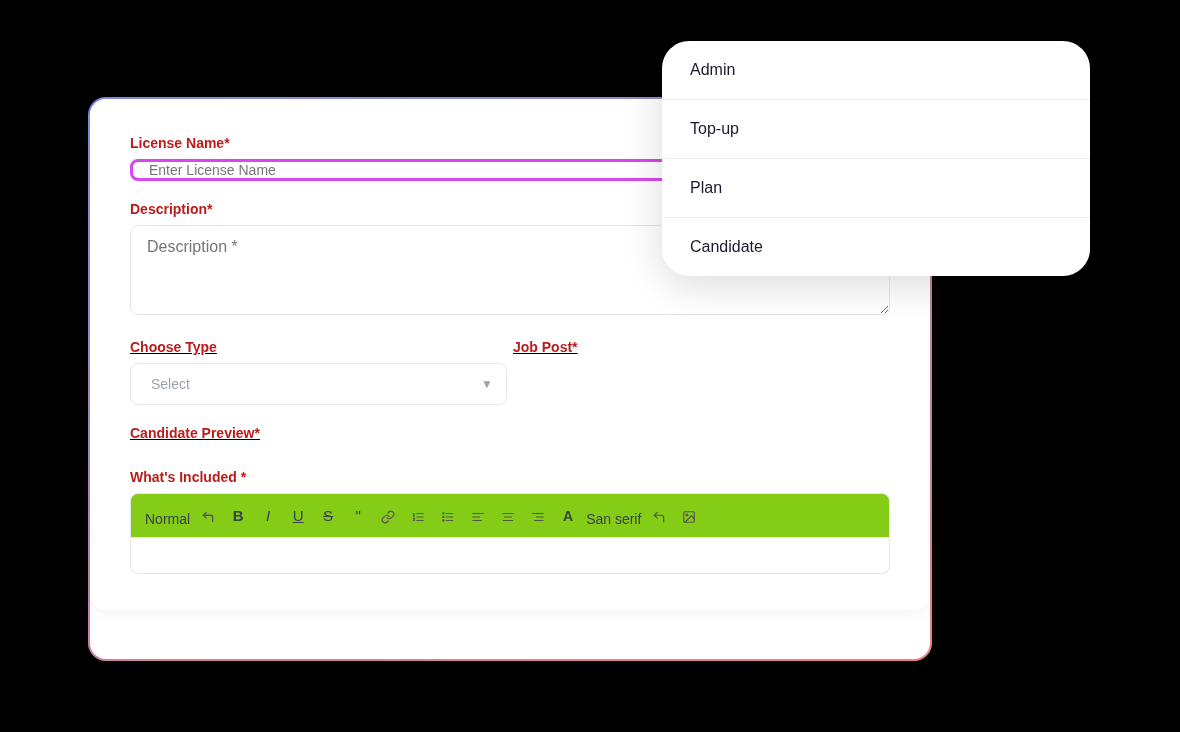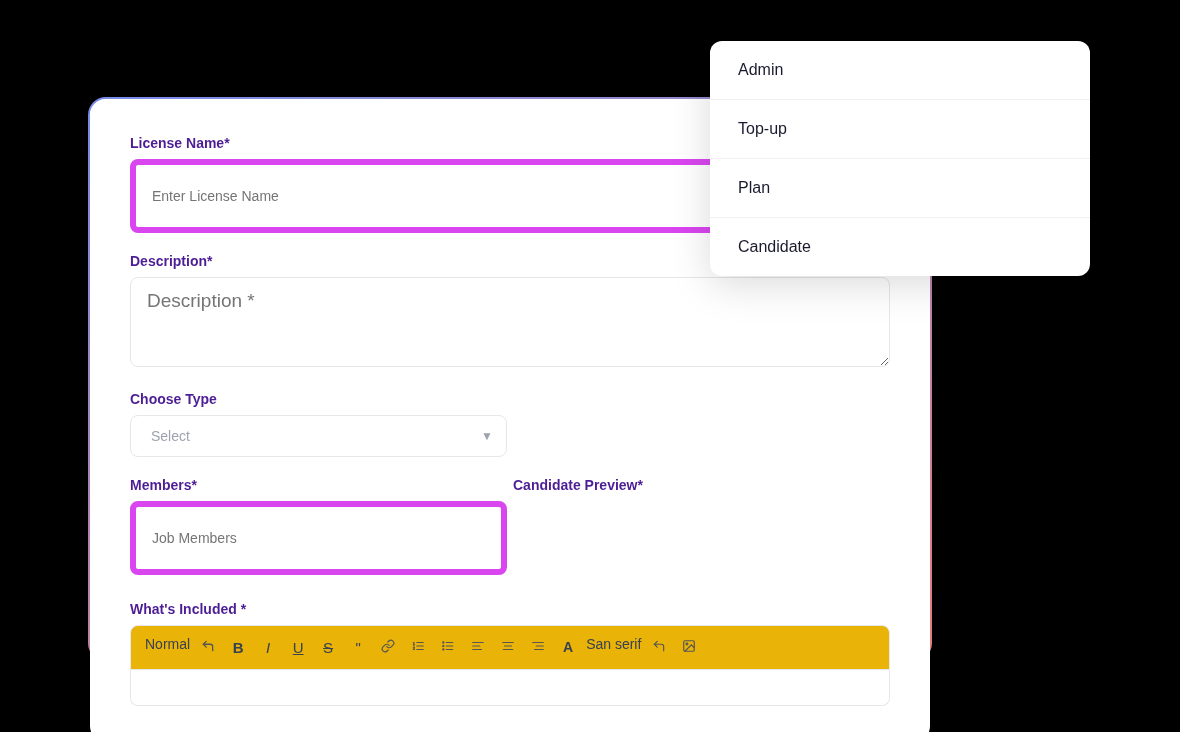--- a/index.html
+++ b/index.html
@@ -20,23 +20,23 @@
       position: relative;
       width: 1000px;
       height: 650px;
     }
 
     
     .dropdown-card {
       position: absolute;
       top: 0;
       right: 0;
-      width: 380px;
-      background: #fff;
-      border-radius: 12px;
+      width: 428px;
+      background: #fff;
+      border-radius: 27px;
       box-shadow: 0 8px 40px rgba(0,0,0,0.15);
       z-index: 3;
       overflow: hidden;
     }
 
     .dropdown-item {
       padding: 20px 28px;
       font-size: 16px;
       color: #1a1a2e;
       border-bottom: 1px solid #f0f0f0;
@@ -73,57 +73,58 @@
 
     .form-border-inner {
       background: #fff;
       border-radius: 16px;
       min-height: 560px;
     }
 
     .label {
       font-size: 14px;
       font-weight: 600;
-      color: #4c1d95;
+      color: #b91c1c;
       margin-bottom: 8px;
     }
 
     .form-group {
       margin-bottom: 20px;
     }
 
     .form-input {
       width: 100%;
-      padding: 23px 16px;
-      border: 6px solid #d946ef;
+      padding: 0 16px;
+      border: 3px solid #d946ef;
       border-radius: 8px;
       font-size: 14px;
       color: #9ca3af;
       outline: none;
       background: #fff;
     }
 
     .form-textarea {
       width: 100%;
       padding: 12px 16px;
       border: 1px solid #e5e7eb;
       border-radius: 8px;
-      font-size: 19px;
+      font-size: 16px;
       color: #9ca3af;
       outline: none;
       resize: vertical;
       min-height: 90px;
       background: #fff;
       font-family: inherit;
     }
 
     .row-two {
       display: grid;
       grid-template-columns: 1fr 1fr;
       gap: 6px;
+      text-decoration: underline;
     }
 
     .select-wrapper {
       position: relative;
     }
 
     .select-wrapper select {
       width: 100%;
       padding: 12px 20px;
       border: 1px solid #e5e7eb;
@@ -141,26 +142,26 @@
       right: 14px;
       top: 50%;
       transform: translateY(-50%);
       pointer-events: none;
       color: #9ca3af;
       font-size: 12px;
     }
 
     .toolbar {
       display: flex;
-      align-items: flex-start;
+      align-items: flex-end;
       gap: 6px;
       padding: 10px 14px;
       border: 1px solid #e5e7eb;
       border-radius: 8px 8px 0 0;
-      background: #eab308;
+      background: #84cc16;
       flex-wrap: nowrap;
       overflow-x: auto;
     }
 
     .toolbar-btn {
       background: none;
       border: none;
       cursor: pointer;
       font-size: 14px;
       color: #374151;
@@ -180,21 +181,21 @@
 
     .editor-area {
       border: 1px solid #e5e7eb;
       border-top: none;
       border-radius: 0 0 8px 8px;
       min-height: 36px;
       background: #fff;
     }
 
     .whats-included-section {
-      margin-top: 6px;
+      margin-top: 0;
     }
 
   </style>
 </head>
 <body>
 
 <div class="scene">
 
   <div class="form-border-wrap">
     <div class="form-border-inner"></div>
@@ -219,28 +220,25 @@
           <select>
             <option value="">Select</option>
             <option>Admin</option>
             <option>Plan</option>
             <option>Candidate</option>
           </select>
           <span class="select-arrow">▼</span>
         </div>
       </div>
       <div class="form-group">
+        <div class="label">Job Post*</div>
       </div>
     </div>
 
     <div class="row-two">
-      <div class="form-group">
-        <div class="label">Members*</div>
-        <input class="form-input" type="text" placeholder="Job Members" style="">
-      </div>
       <div class="form-group">
         <div class="label">Candidate Preview*</div>
       </div>
     </div>
 
     <div class="whats-included-section">
       <div class="label">What's Included *</div>
       <div class="toolbar">
         <span class="normal-text">Normal</span>
 

